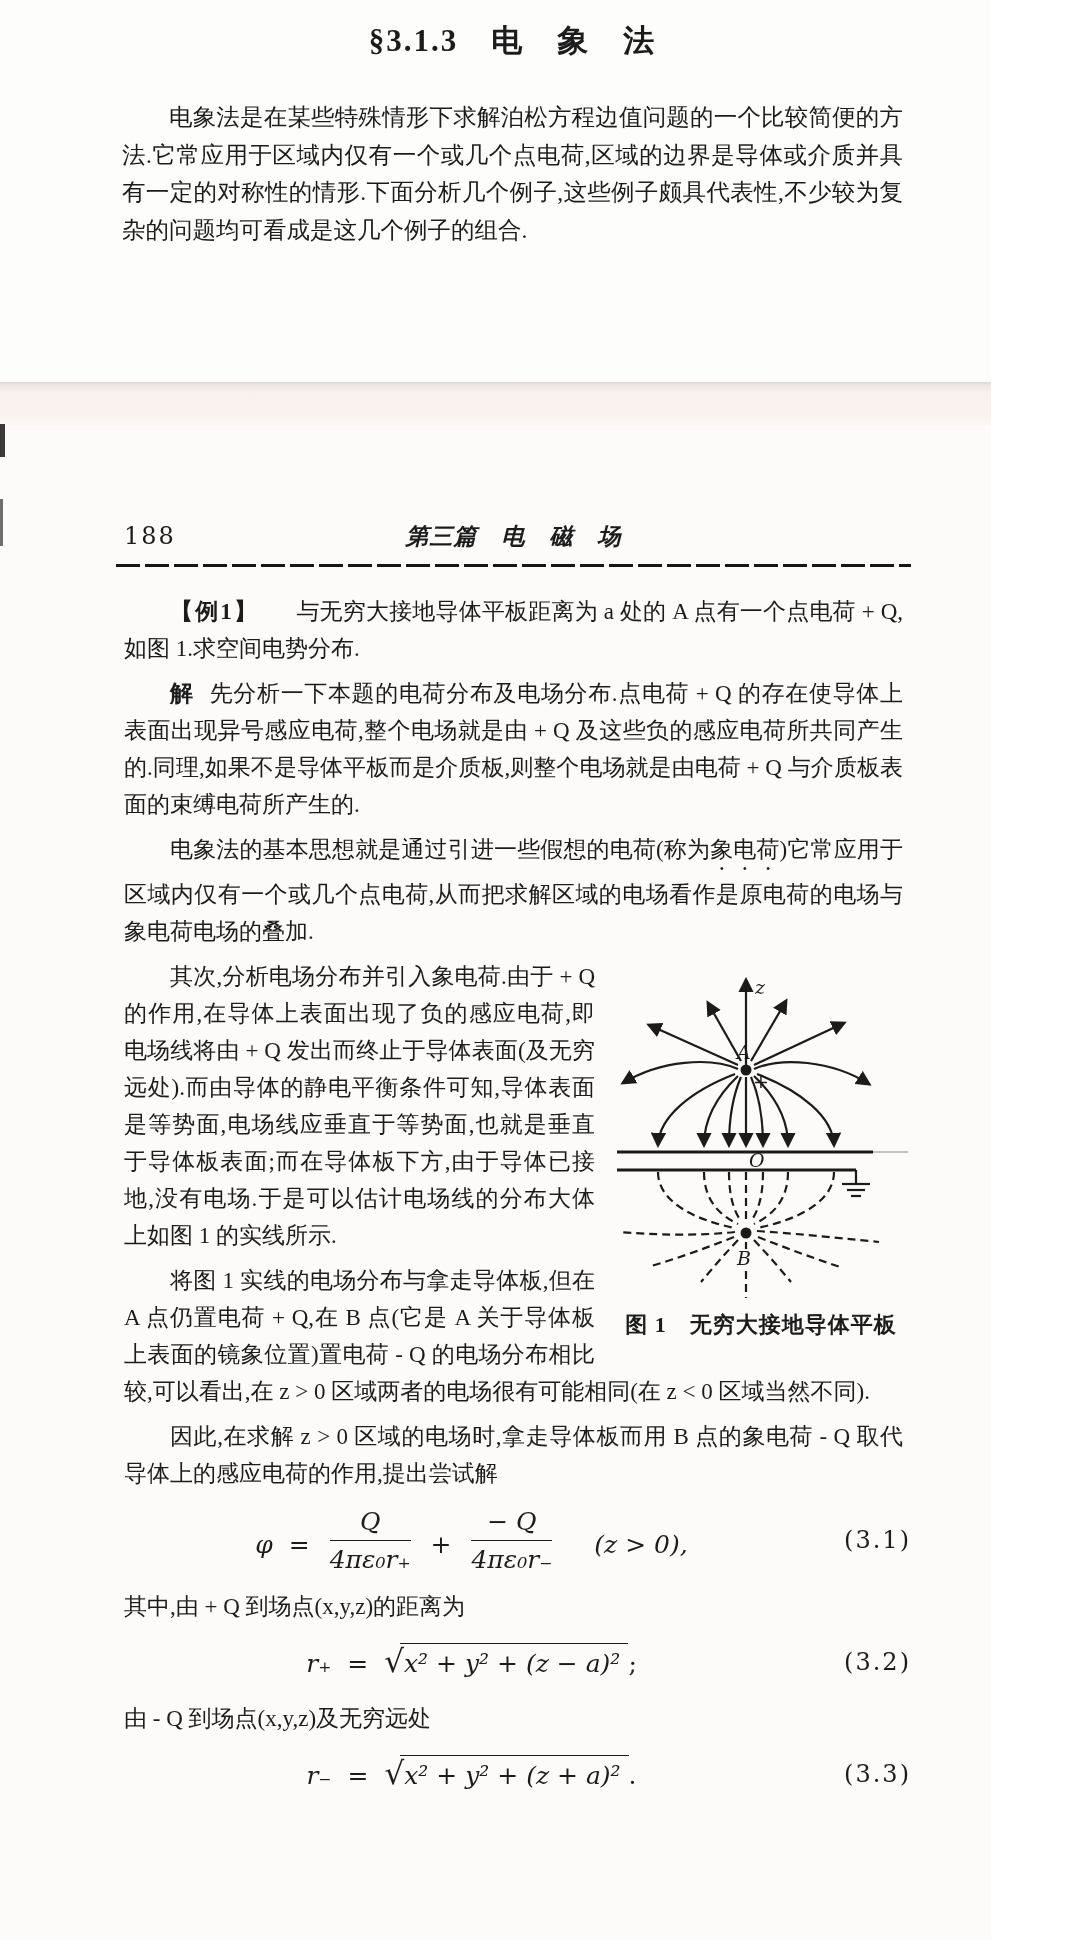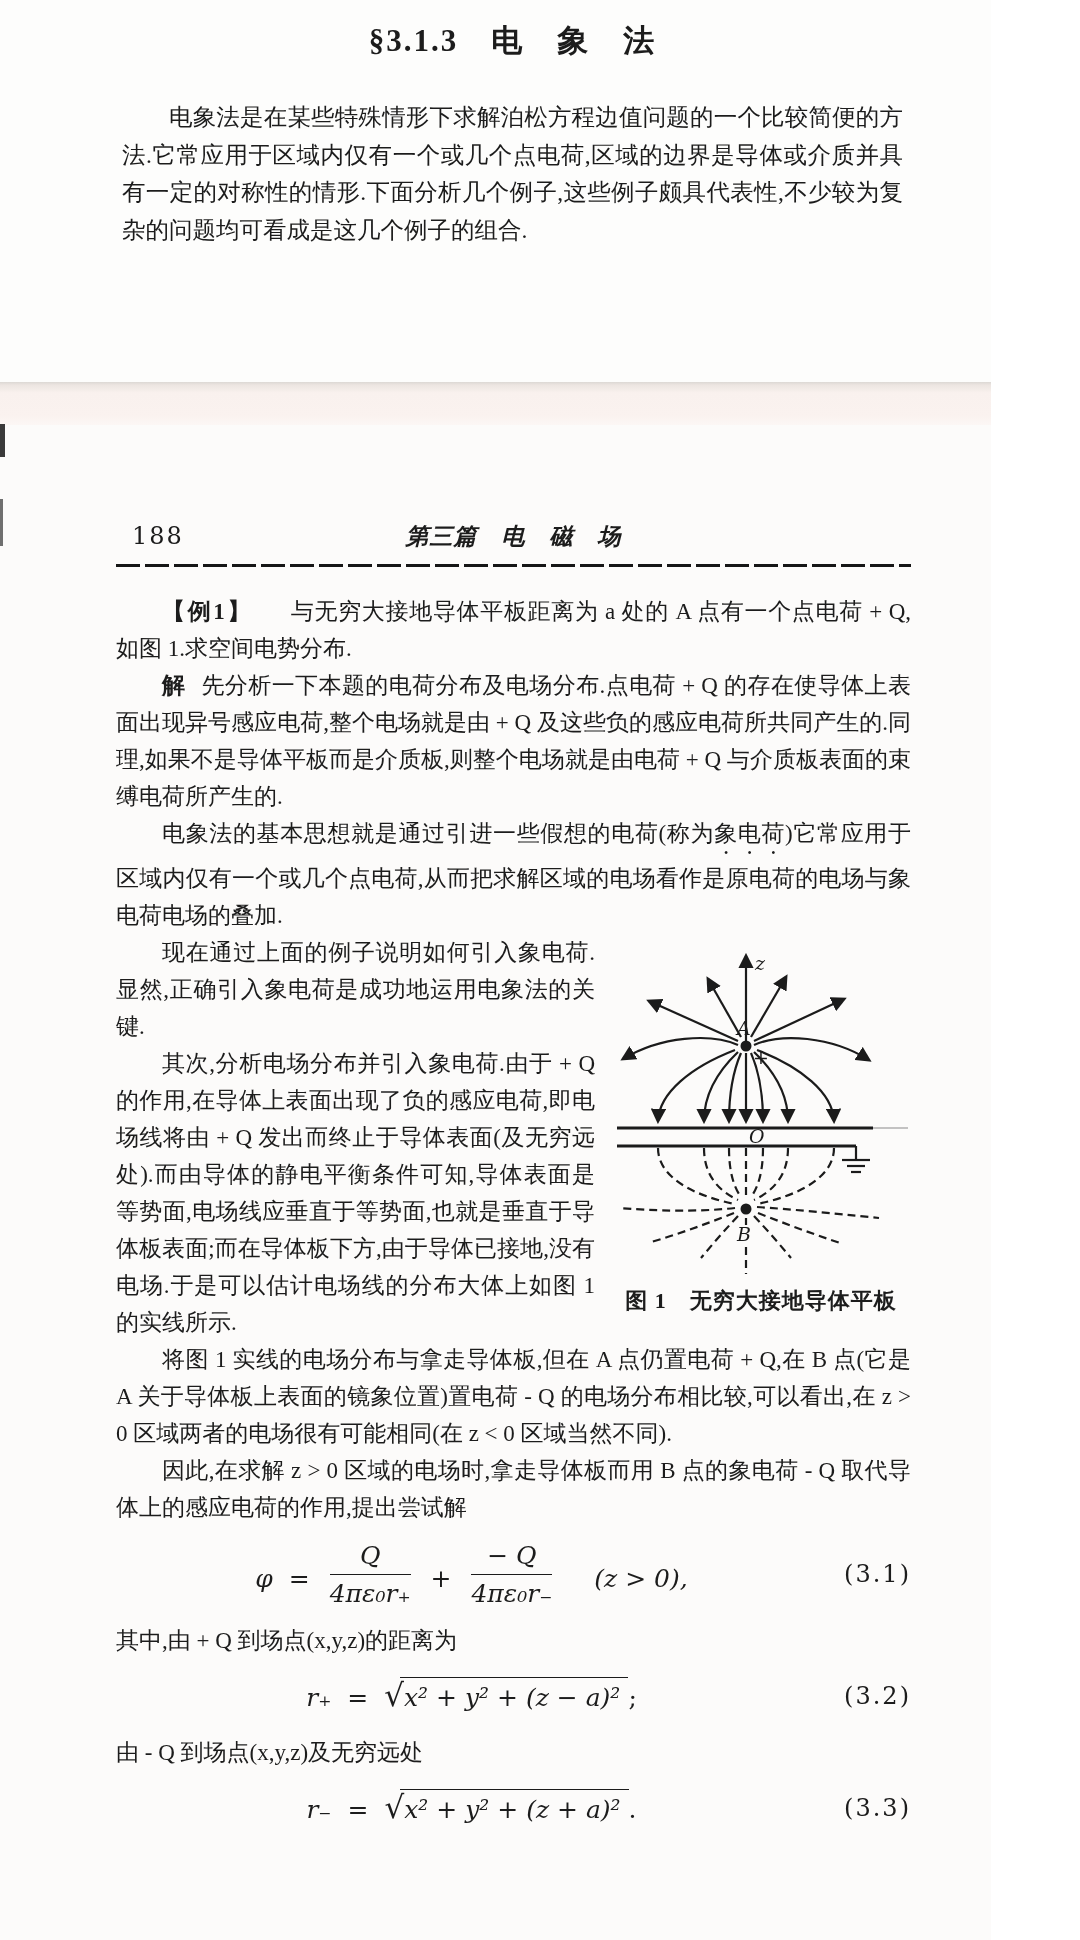--- a/index.html
+++ b/index.html
@@ -18,28 +18,28 @@
 
   
   .band{height:43px;background:linear-gradient(180deg,#dcd8d4 0,#ece5e1 3px,#f9f1ee 11px,#faf2ef 34px,#fcf7f5 43px);}
 
   .edge-tick{position:absolute;left:0;}
   .tick1{top:424px;width:5px;height:33px;background:#3a3a3a;}
   .tick2{top:499px;width:3px;height:47px;background:#6f6f6f;}
 
   
   .page2{box-sizing:border-box;padding:0 80px 0 116px;}
-  .running-header{margin:96px 16px 0;display:flex;align-items:baseline;font-size:23px;}
+  .running-header{margin:96px 8px 0;display:flex;align-items:baseline;font-size:23px;}
   .pageno{width:110px;font-family:"DejaVu Serif",serif;letter-spacing:2px;font-size:24px;}
   .runtitle{flex:1;text-align:center;font-weight:700;font-style:italic;font-size:23px;letter-spacing:1px;}
   .hdr-spacer{width:110px;}
   .rule{margin-top:12px;height:3px;background:repeating-linear-gradient(90deg,#161616 0 24px,rgba(22,22,22,0) 24px 29px);}
 
   .bodytext{margin-top:26px;font-size:23px;line-height:37px;text-align:justify;}
-  .para{margin:0;text-indent:2em;}
+  .para{margin:8px;text-indent:2em;}
   .noindent{text-indent:0;}
   .sol{font-weight:700;letter-spacing:2px;margin-right:14px;}
   .emph{
     text-emphasis:filled dot #1b1b1b;text-emphasis-position:under right;
     -webkit-text-emphasis:filled dot #1b1b1b;-webkit-text-emphasis-position:under right;
   }
 
   
   .fig{float:right;width:300px;margin:2px 0 4px 16px;}
   .fig svg{display:block;width:300px;height:340px;}
@@ -161,21 +161,20 @@
             <line class="fdash" x1="135" y1="282" x2="135" y2="289"></line>
             <line class="fdash" x1="135" y1="311" x2="135" y2="338"></line>
           </g>
 
           <circle cx="135" cy="273" r="5.5" fill="#1b1b1b"></circle>
           <text class="flabel" x="126" y="305">B</text>
         </svg>
         <figcaption>图 1　无穷大接地导体平板</figcaption>
       </figure>
 
-      <p class="para">现在通过上面的例子说明如何引入象电荷.显然,正确引入象电荷是成功地运用电象法的关键.</p>
       <p class="para">其次,分析电场分布并引入象电荷.由于 + Q 的作用,在导体上表面出现了负的感应电荷,即电场线将由 + Q 发出而终止于导体表面(及无穷远处).而由导体的静电平衡条件可知,导体表面是等势面,电场线应垂直于等势面,也就是垂直于导体板表面;而在导体板下方,由于导体已接地,没有电场.于是可以估计电场线的分布大体上如图 1 的实线所示.</p>
       <p class="para">将图 1 实线的电场分布与拿走导体板,但在 A 点仍置电荷 + Q,在 B 点(它是 A 关于导体板上表面的镜象位置)置电荷 - Q 的电场分布相比较,可以看出,在 z &gt; 0 区域两者的电场很有可能相同(在 z &lt; 0 区域当然不同).</p>
       <p class="para">因此,在求解 z &gt; 0 区域的电场时,拿走导体板而用 B 点的象电荷 - Q 取代导体上的感应电荷的作用,提出尝试解</p>
 
       <div class="eqrow big">
         <div class="eqc">
           <span class="var">φ</span>
           <span class="op">=</span>
           <span class="frac"><span class="num var">Q</span><span class="den var">4πε₀r₊</span></span>
           <span class="op">+</span>

